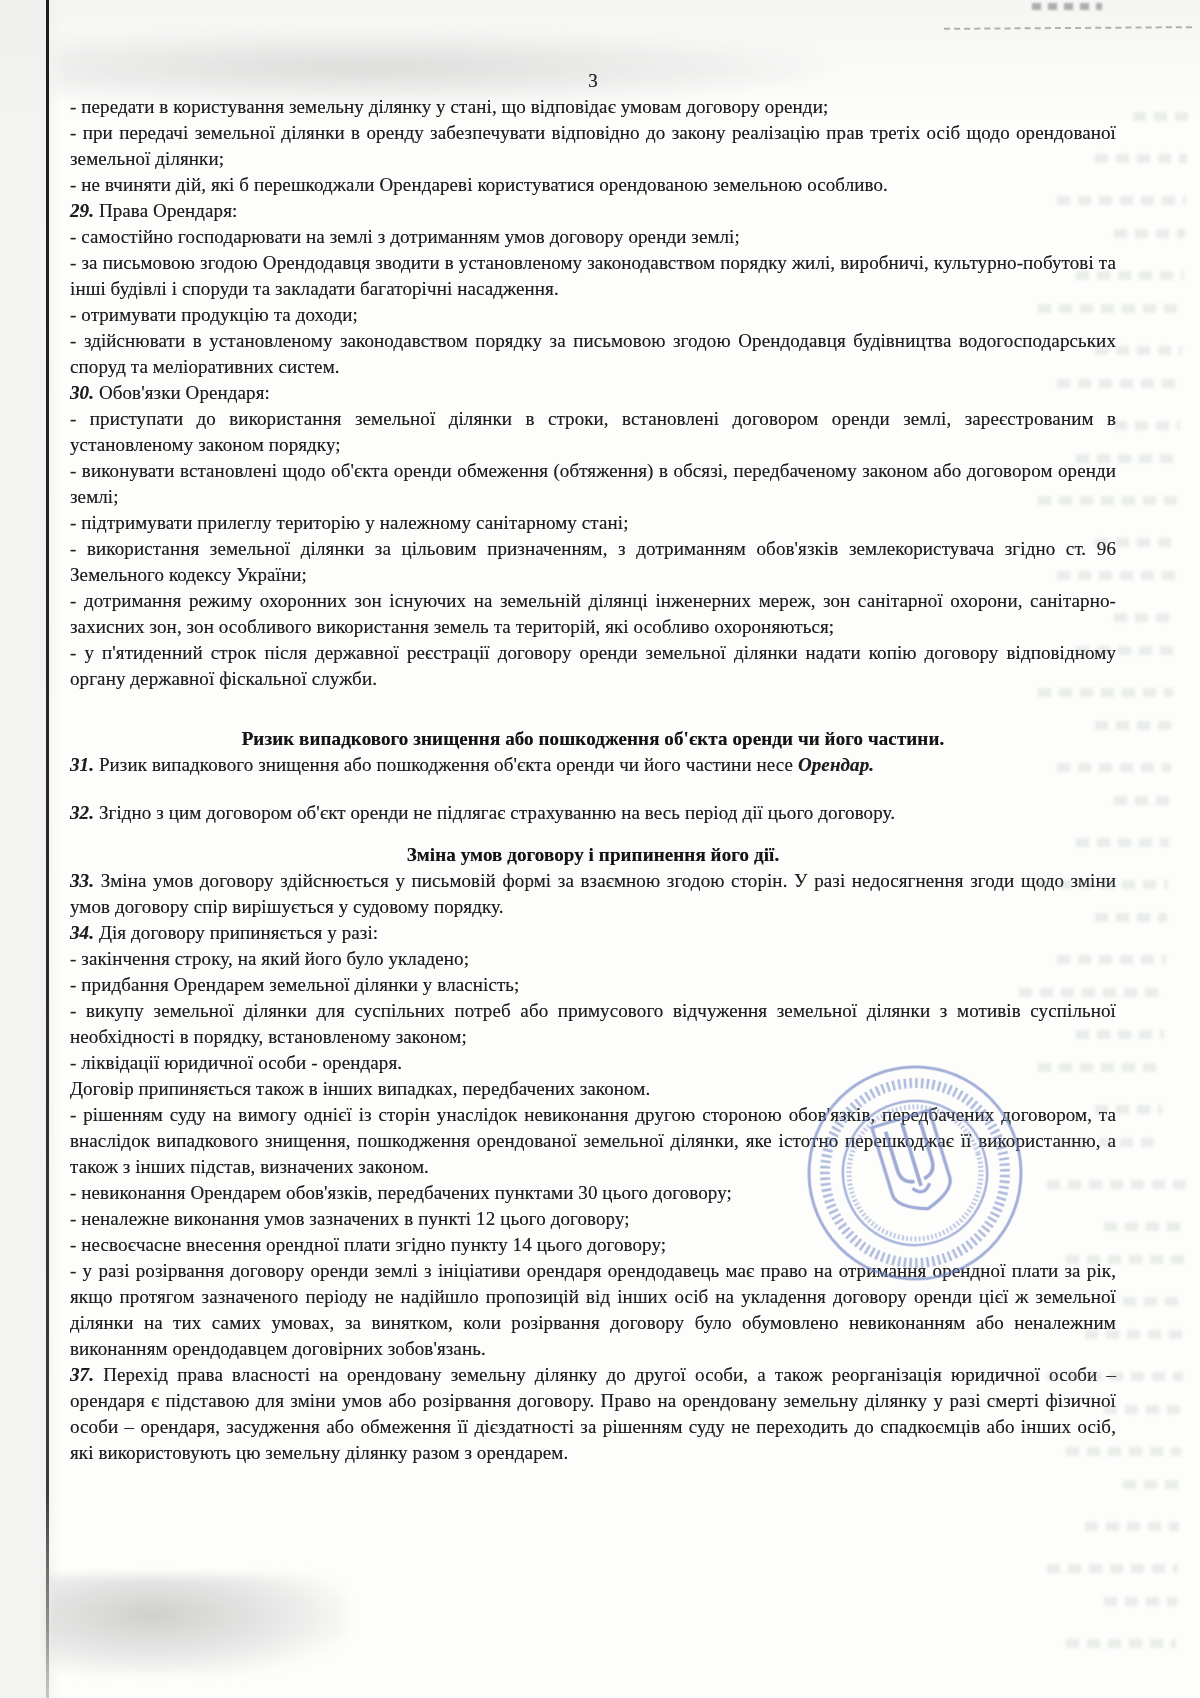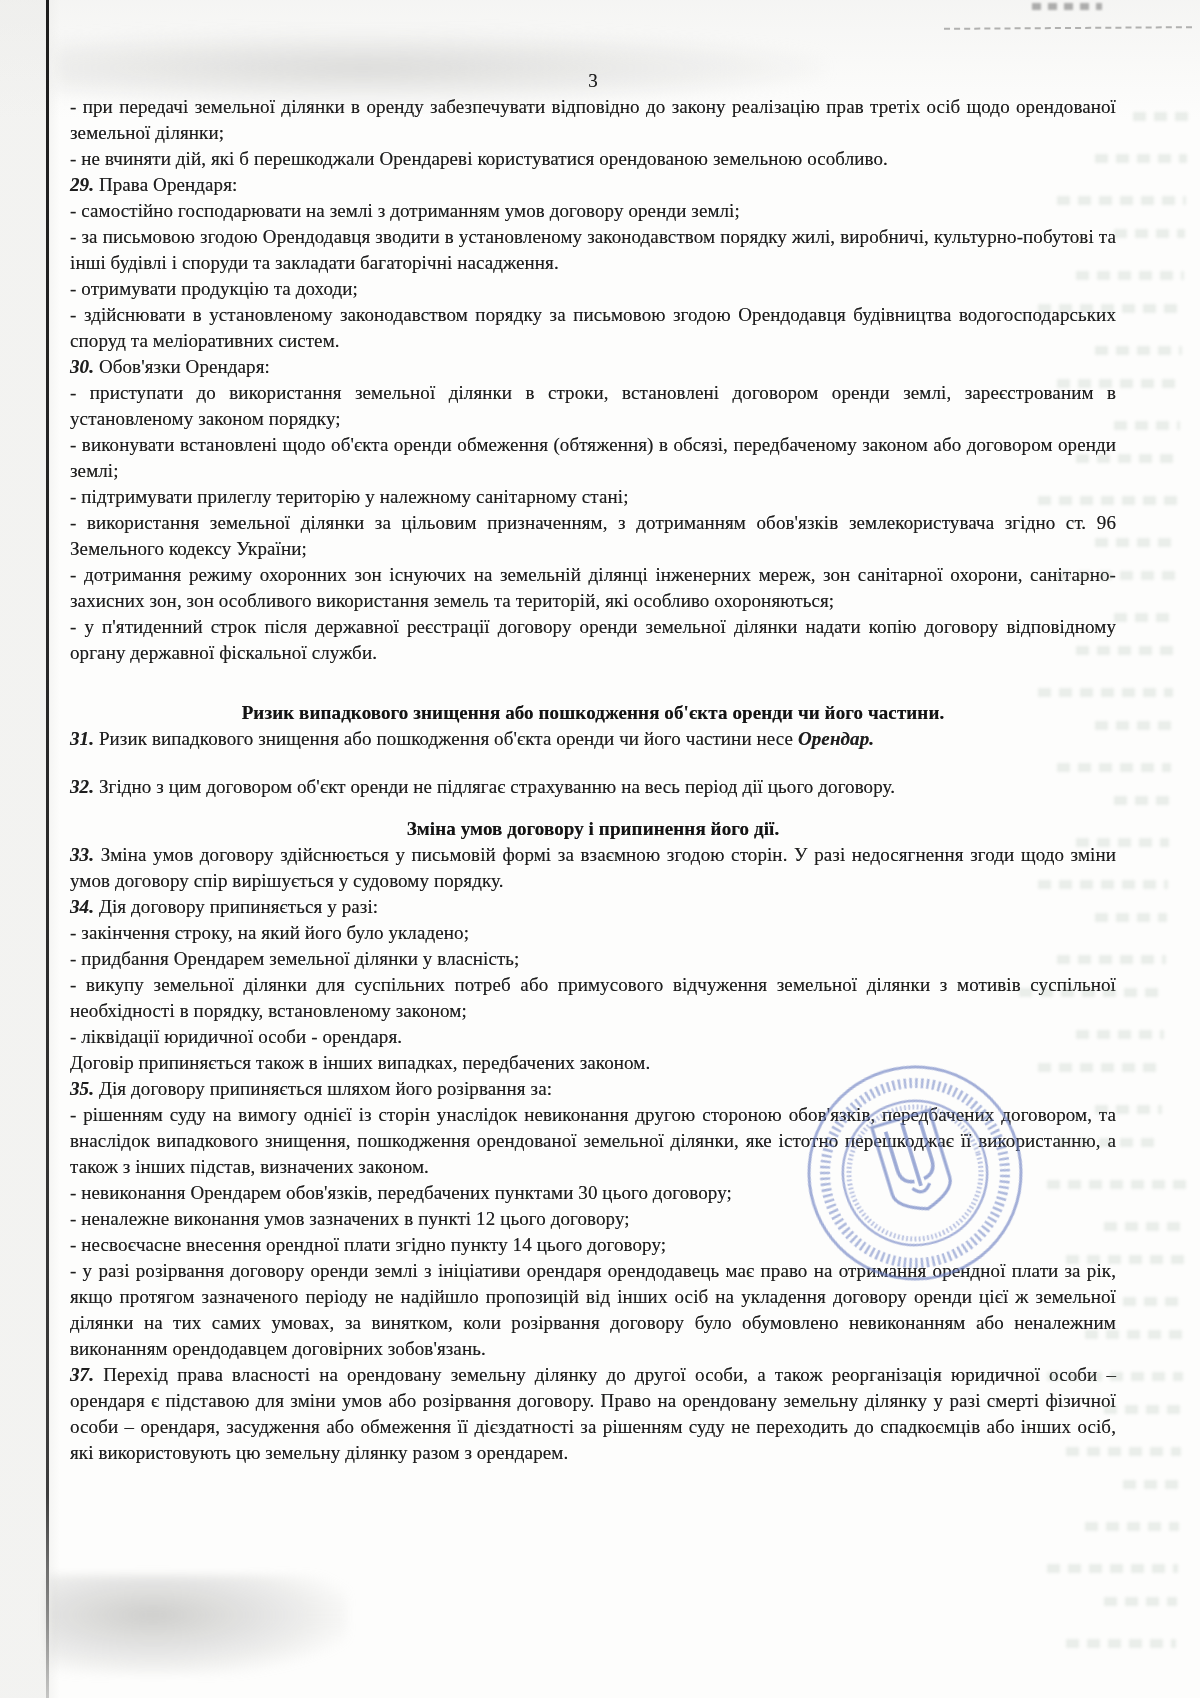--- a/index.html
+++ b/index.html
@@ -78,20 +78,21 @@
 <div class="page">
   <div class="top-smudge"></div>
   <div class="bottom-smudge"></div>
   <div class="edge-line"></div>
   <div class="edge-tick-top"></div>
   <div class="corner-mark"></div>
 
   <div class="doc">
     <div class="page-number">3</div>
     <div id="blocks">
+        <div class="para">- передати в користування земельну ділянку у стані, що  відповідає умовам договору оренди;</div>
         <div class="para">- при передачі земельної ділянки  в оренду забезпечувати відповідно до закону реалізацію прав третіх осіб щодо орендованої земельної ділянки;</div>
         <div class="para">- не вчиняти дій, які б перешкоджали Орендареві користуватися орендованою земельною особливо.</div>
         <div class="para"><span class="clause-num">29.</span> Права Орендаря:</div>
         <div class="para">- самостійно господарювати на землі з дотриманням умов договору оренди землі;</div>
         <div class="para">- за письмовою згодою Орендодавця зводити в установленому законодавством порядку жилі, виробничі, культурно-побутові та інші будівлі і споруди та закладати багаторічні насадження.</div>
         <div class="para">- отримувати продукцію та доходи;</div>
         <div class="para">- здійснювати в установленому законодавством порядку за письмовою згодою Орендодавця будівництва водогосподарських споруд та меліоративних систем.</div>
         <div class="para"><span class="clause-num">30.</span> Обов'язки Орендаря:</div>
         <div class="para">- приступати до використання земельної ділянки в строки, встановлені договором оренди землі, зареєстрованим в установленому законом порядку;</div>
         <div class="para">- виконувати встановлені щодо об'єкта оренди обмеження (обтяження) в обсязі, передбаченому законом або договором оренди землі;</div>
@@ -106,21 +107,20 @@
         <div class="para"><span class="clause-num">32.</span> Згідно з цим договором об'єкт оренди не підлягає страхуванню на весь період  дії цього договору.</div>
         <div class="gap" style="height: 16px;"></div>
         <div class="heading">Зміна умов договору і припинення його дії.</div>
         <div class="para"><span class="clause-num">33.</span> Зміна умов договору здійснюється у письмовій формі за взаємною згодою сторін. У разі недосягнення згоди щодо зміни умов договору спір вирішується у судовому порядку.</div>
         <div class="para"><span class="clause-num">34.</span> Дія договору припиняється у разі:</div>
         <div class="para">- закінчення строку, на який його було укладено;</div>
         <div class="para">- придбання Орендарем земельної ділянки у власність;</div>
         <div class="para">- викупу земельної ділянки  для суспільних потреб або примусового відчуження земельної ділянки  з мотивів суспільної необхідності в порядку, встановленому законом;</div>
         <div class="para">- ліквідації юридичної особи - орендаря.</div>
         <div class="para">Договір припиняється також в інших випадках, передбачених законом.</div>
-        <div class="para"><span class="clause-num">35.</span> Дія договору припиняється шляхом його розірвання за:</div>
         <div class="para">- рішенням суду на вимогу однієї із сторін унаслідок невиконання другою стороною обов'язків, передбачених договором, та внаслідок випадкового знищення, пошкодження орендованої земельної ділянки, яке істотно перешкоджає її використанню, а також з інших підстав, визначених законом.</div>
         <div class="para">- невиконання Орендарем  обов'язків, передбачених пунктами 30  цього договору;</div>
         <div class="para">- неналежне виконання умов зазначених в пункті 12  цього договору;</div>
         <div class="para">- несвоєчасне внесення орендної плати згідно пункту 14 цього договору;</div>
         <div class="para">- у разі розірвання договору оренди землі з ініціативи орендаря орендодавець має право на отримання орендної плати за рік, якщо протягом зазначеного періоду не надійшло пропозицій від інших осіб на укладення договору оренди цієї ж земельної ділянки на тих самих умовах, за винятком, коли розірвання договору було обумовлено невиконанням  або неналежним виконанням орендодавцем договірних зобов'язань.</div>
         <div class="para"><span class="clause-num">37.</span> Перехід права власності на орендовану земельну ділянку  до другої особи, а також реорганізація юридичної особи – орендаря є підставою для зміни умов або розірвання договору. Право на орендовану земельну ділянку у разі смерті фізичної особи – орендаря, засудження або обмеження її дієздатності за рішенням суду не переходить до спадкоємців або інших осіб, які використовують цю земельну ділянку  разом з орендарем.</div>
       </div>
   </div>
 
   <svg class="stamp" viewBox="-115 -115 230 230" xmlns="http://www.w3.org/2000/svg">

